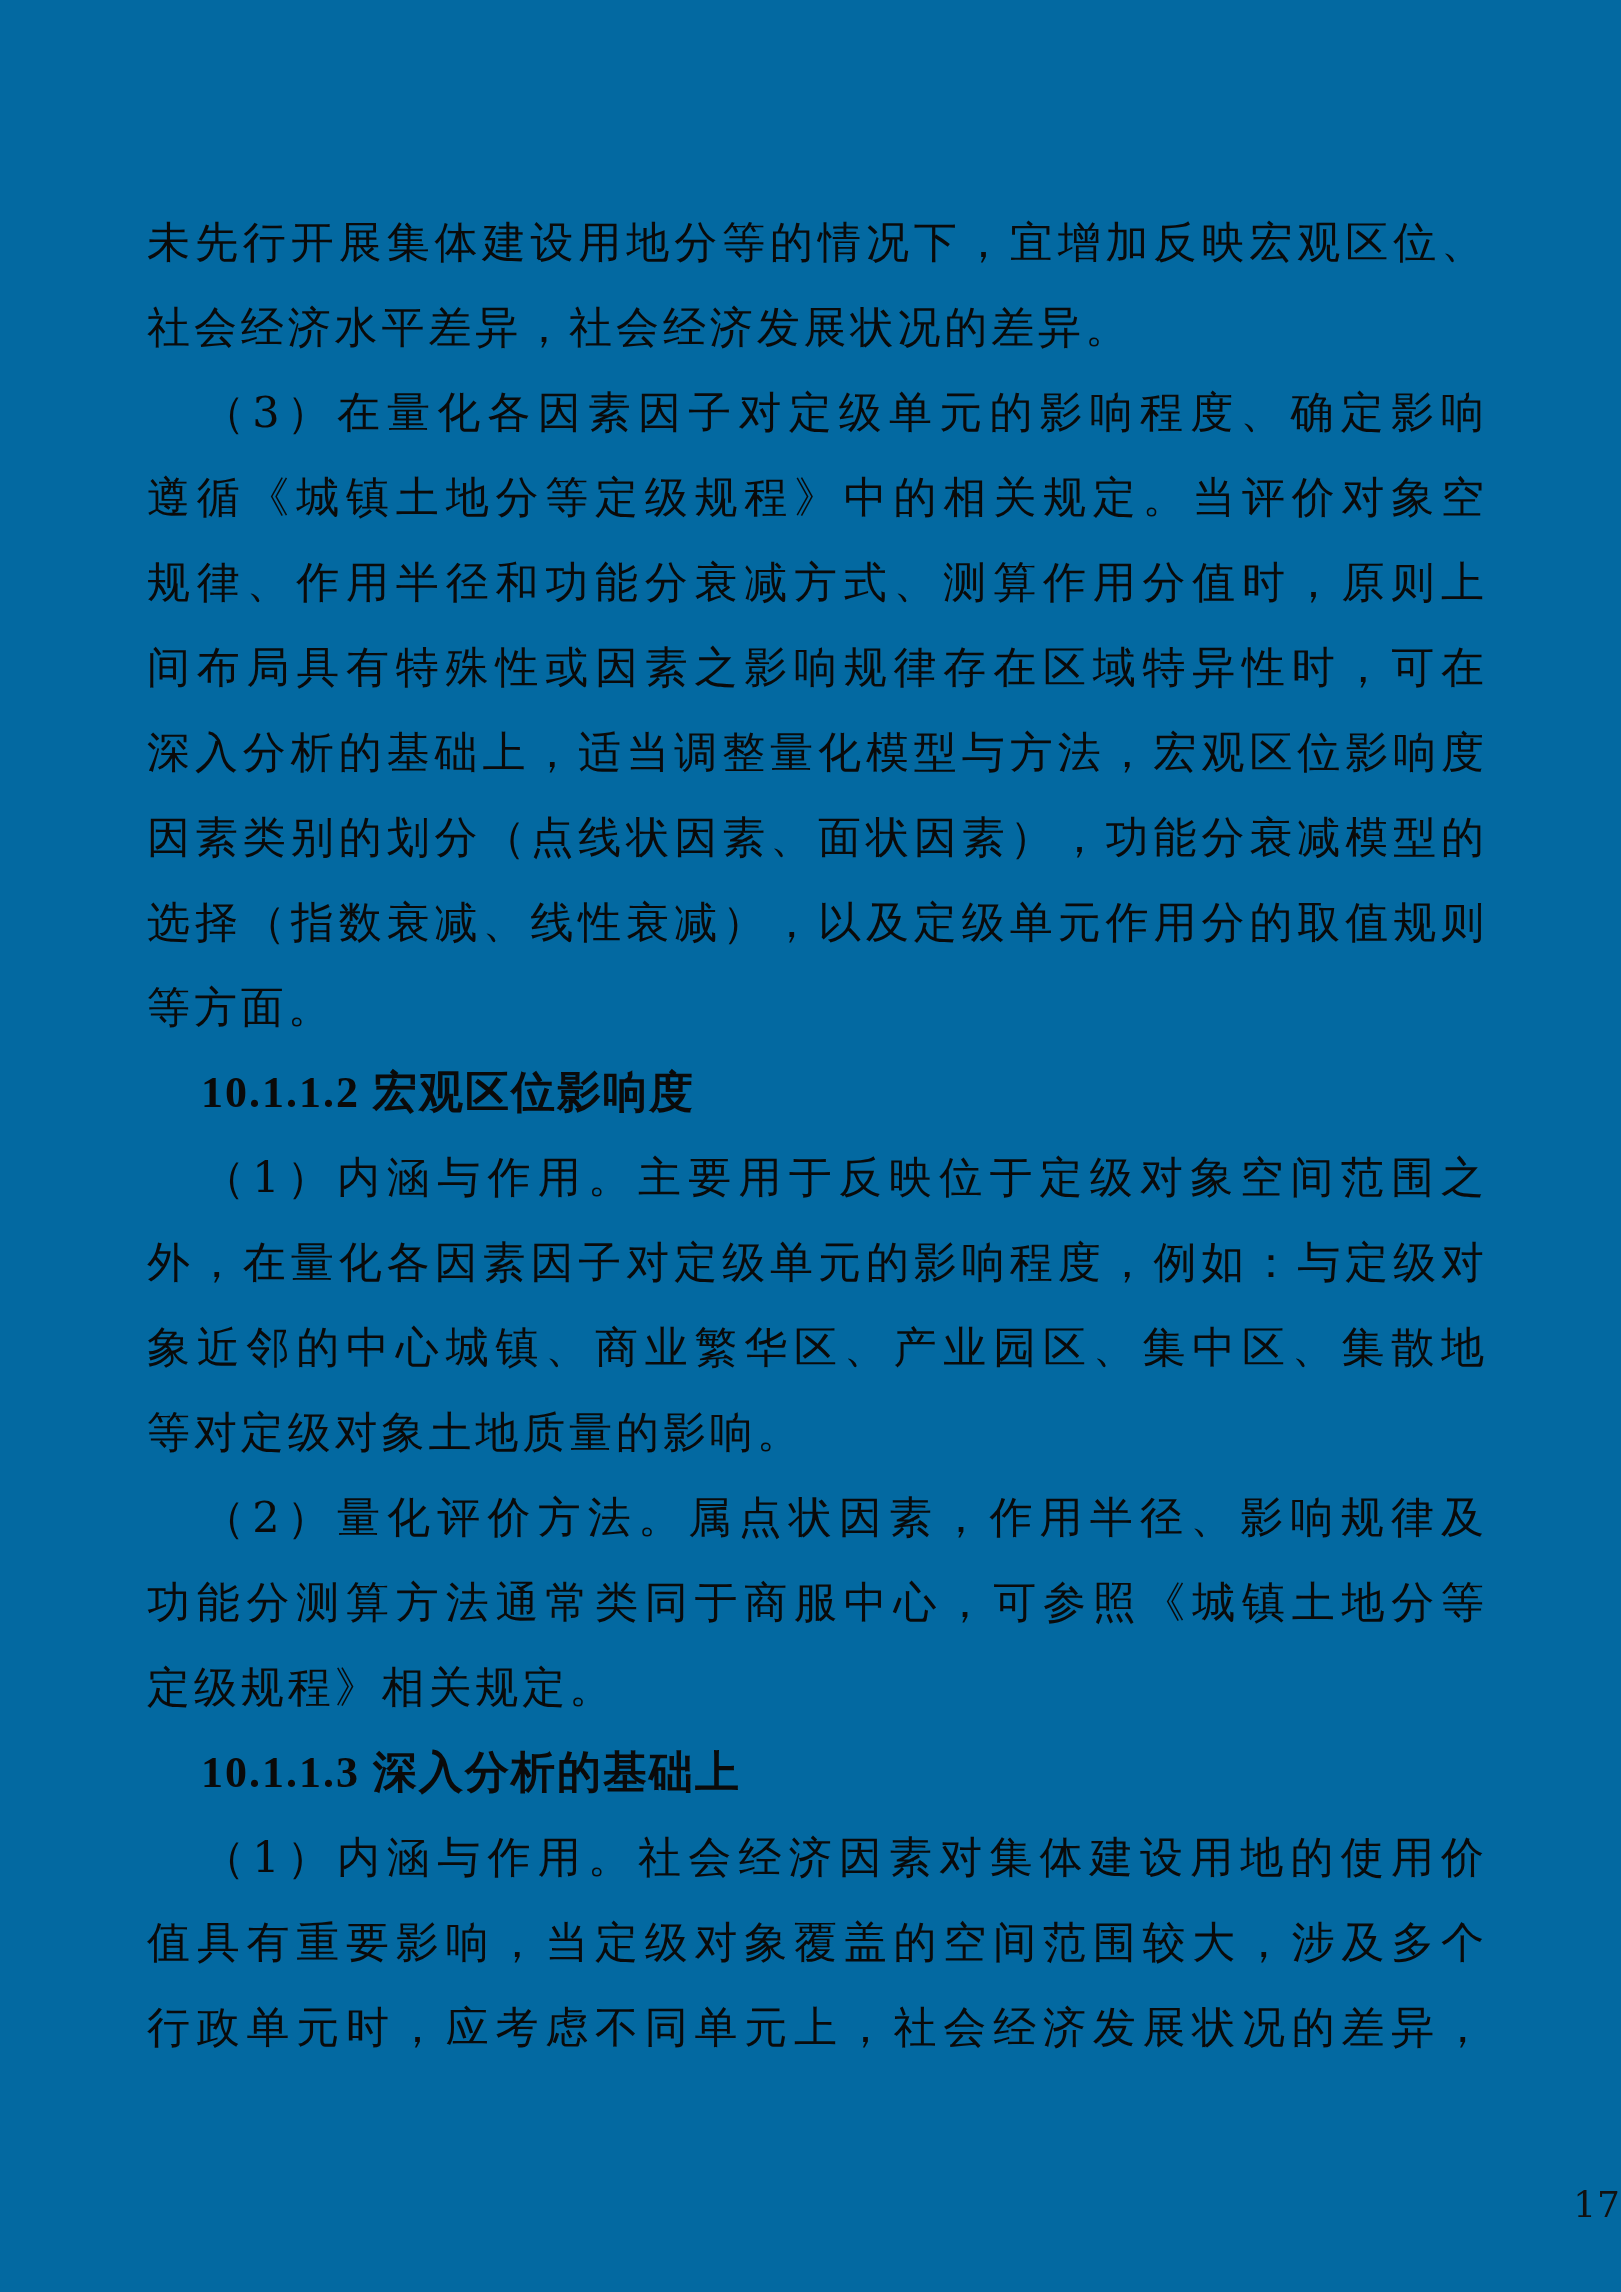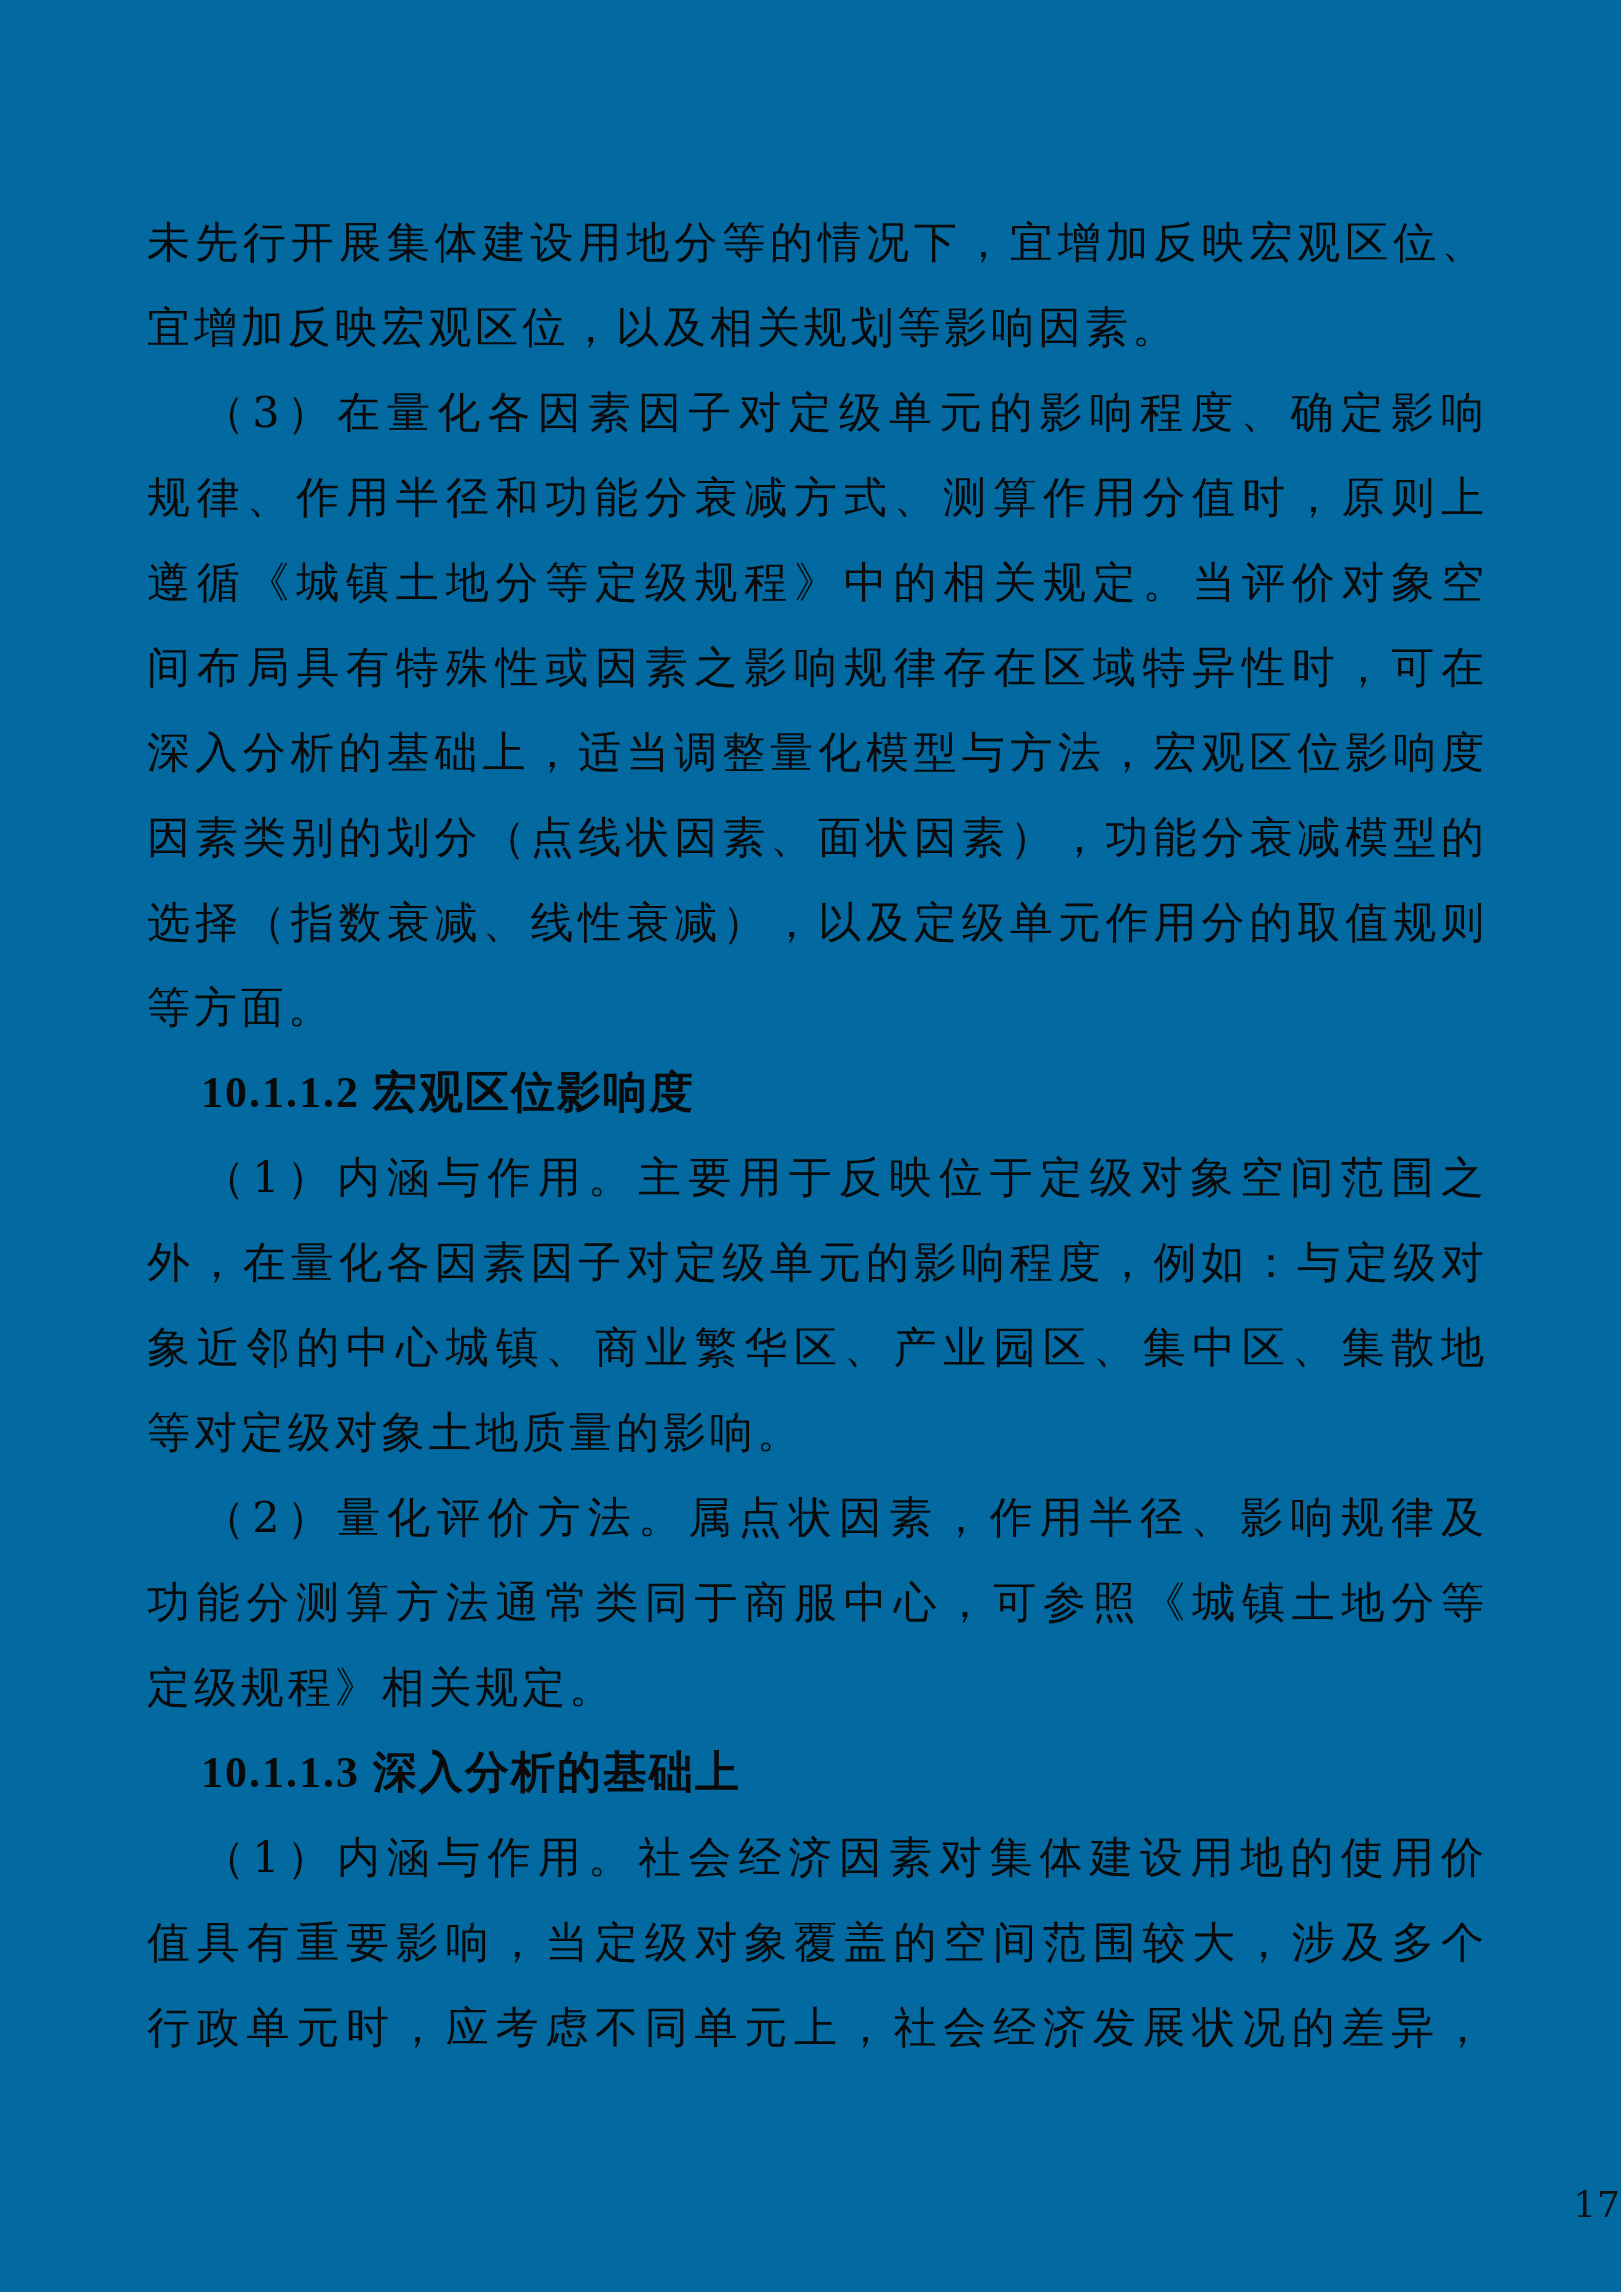--- a/index.html
+++ b/index.html
@@ -55,24 +55,24 @@
     letter-spacing: 1px;
     color: #111111;
   }
 </style>
 </head>
 <body>
 
 <div class="page">
   <div class="textblock">
       <div class="line fill">未先行开展集体建设用地分等的情况下，宜增加反映宏观区位、</div>
-      <div class="line end">宜增加反映宏观区位，以及相关规划等影响因素。</div>
+      <div class="line end">社会经济水平差异，社会经济发展状况的差异。</div>
       <div class="line fill-indent">（3）在量化各因素因子对定级单元的影响程度、确定影响</div>
+      <div class="line fill">遵循《城镇土地分等定级规程》中的相关规定。当评价对象空</div>
       <div class="line fill">规律、作用半径和功能分衰减方式、测算作用分值时，原则上</div>
-      <div class="line fill">遵循《城镇土地分等定级规程》中的相关规定。当评价对象空</div>
       <div class="line fill">间布局具有特殊性或因素之影响规律存在区域特异性时，可在</div>
       <div class="line fill">深入分析的基础上，适当调整量化模型与方法，宏观区位影响度</div>
       <div class="line fill">因素类别的划分（点线状因素、面状因素），功能分衰减模型的</div>
       <div class="line fill">选择（指数衰减、线性衰减），以及定级单元作用分的取值规则</div>
       <div class="line end">等方面。</div>
       <div class="line heading">10.1.1.2 宏观区位影响度</div>
       <div class="line fill-indent">（1）内涵与作用。主要用于反映位于定级对象空间范围之</div>
       <div class="line fill">外，在量化各因素因子对定级单元的影响程度，例如：与定级对</div>
       <div class="line fill">象近邻的中心城镇、商业繁华区、产业园区、集中区、集散地</div>
       <div class="line end">等对定级对象土地质量的影响。</div>

